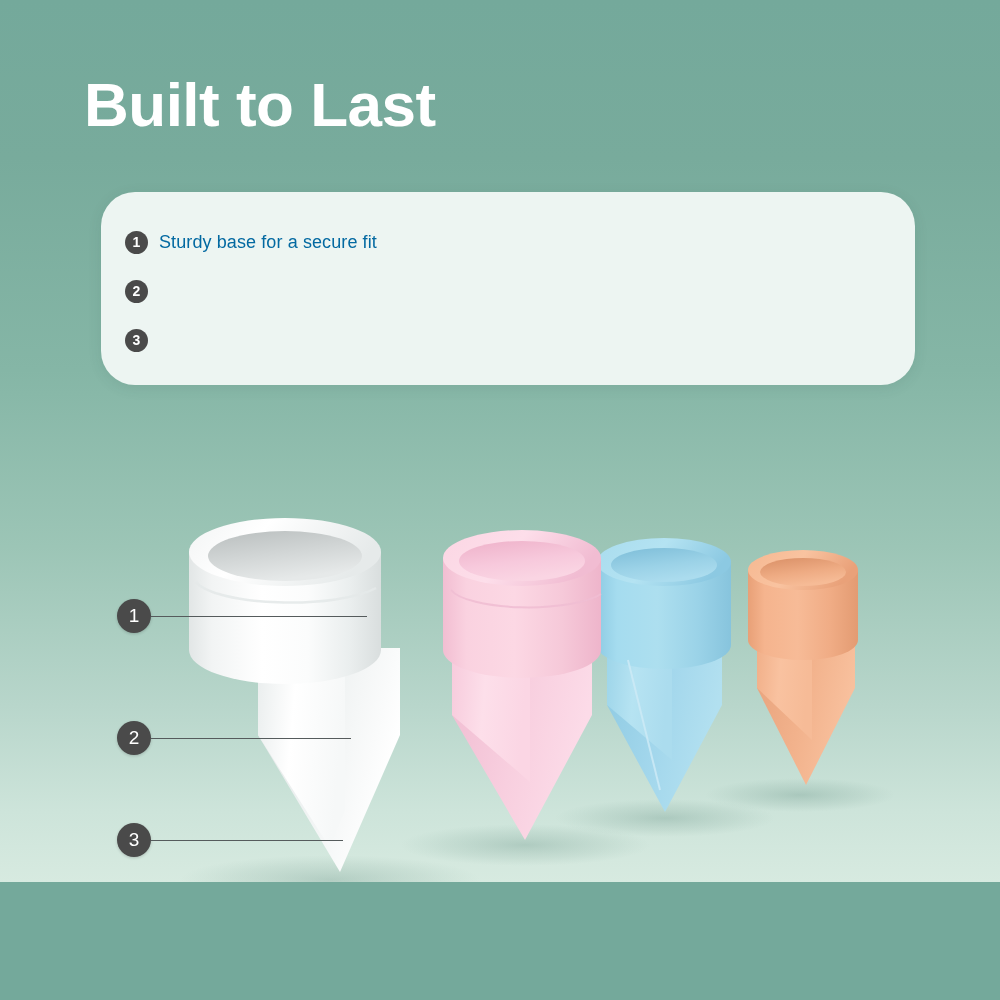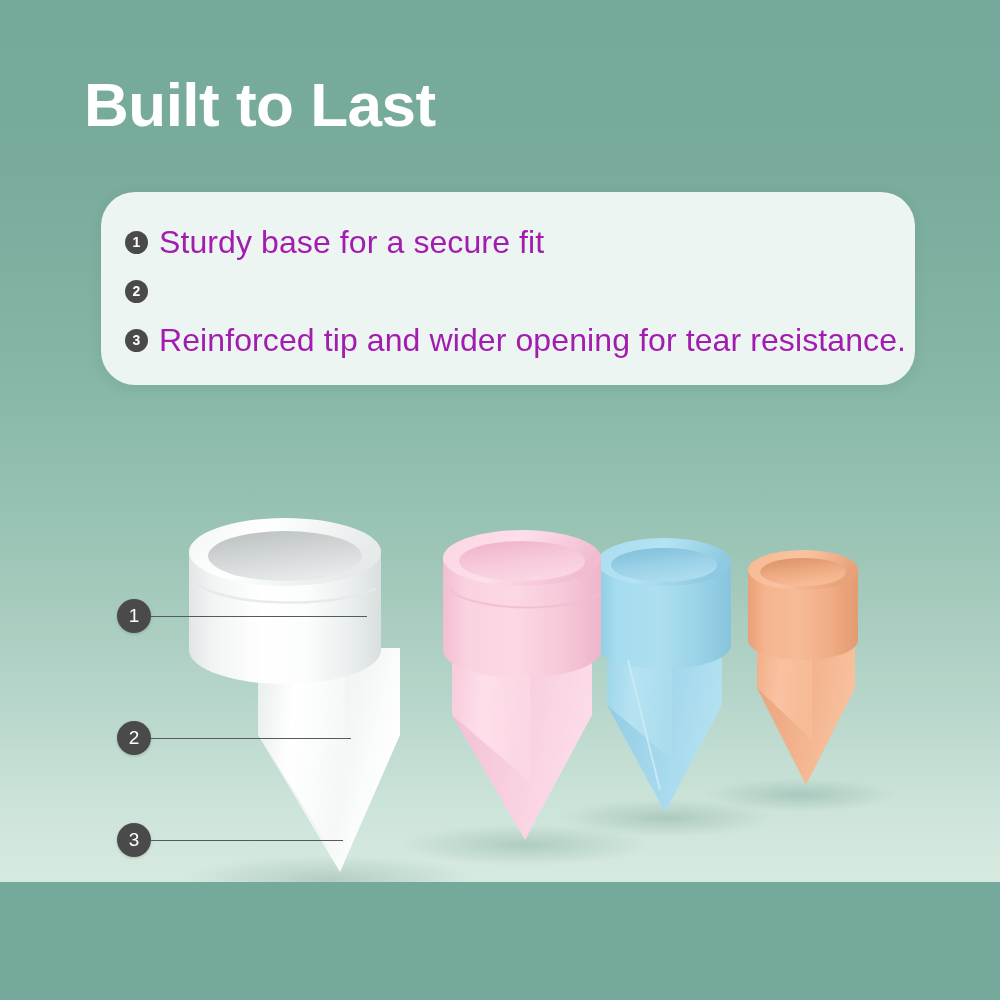--- a/index.html
+++ b/index.html
@@ -72,22 +72,22 @@
     border-radius: 50%;
     background: #4a4a4a;
     color: #ffffff;
     font-size: 14px;
     font-weight: bold;
     line-height: 23px;
     text-align: center;
     margin-right: 11px;
   }
   .feature-text {
-    font-size: 32px;
-    color: #a21caf;
+    font-size: 18px;
+    color: #0369a1;
     letter-spacing: 0.1px;
     white-space: nowrap;
   }
 
   
   .callout {
     position: absolute;
     display: flex;
     align-items: center;
   }
@@ -140,21 +140,20 @@
         <div class="feature-badge">1</div>
         <div class="feature-text">Sturdy base for a secure fit</div>
       </div>
 
       <div class="feature-row">
         <div class="feature-badge">2</div>
       </div>
 
       <div class="feature-row">
         <div class="feature-badge">3</div>
-        <div class="feature-text">Reinforced tip and wider opening for tear resistance.</div>
       </div>
 
     </div>
   </div>
 
   <svg id="product-scene" viewBox="0 0 1000 1000" width="1000" height="1000" xmlns="http://www.w3.org/2000/svg">
     <defs>
 
       <linearGradient id="g-white-body" x1="0" y1="0" x2="1" y2="0">
         <stop offset="0%" stop-color="#e2e6e6"></stop>

